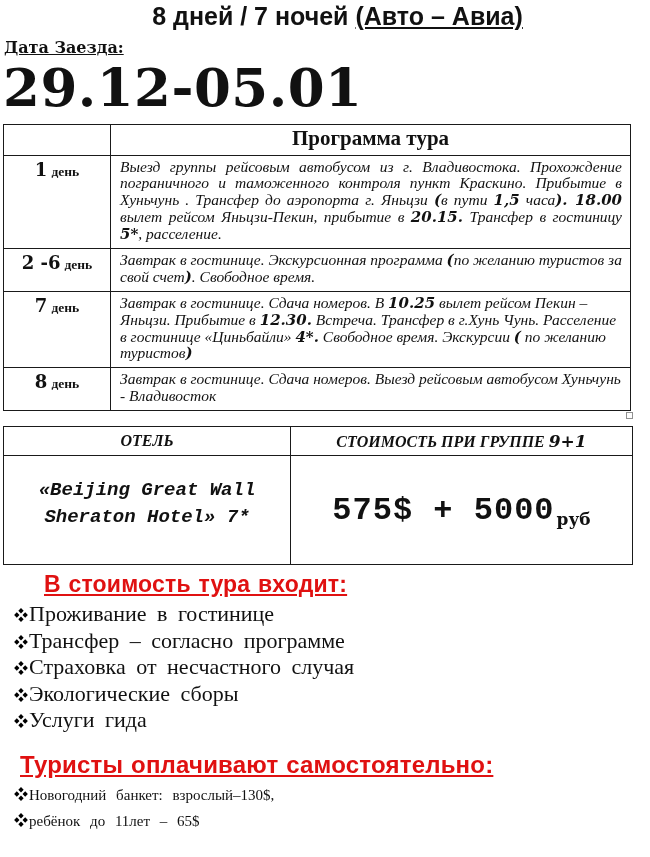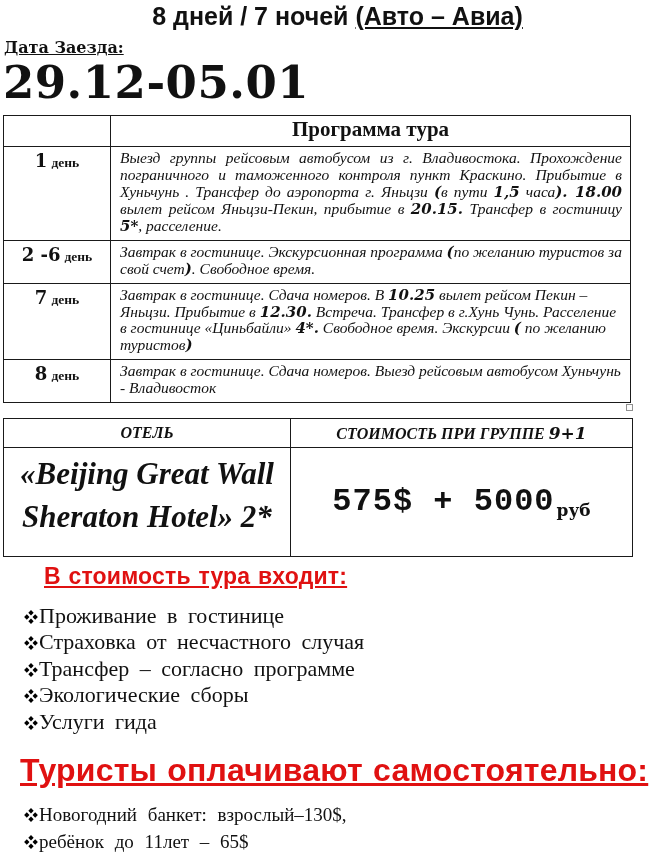--- a/index.html
+++ b/index.html
@@ -12,21 +12,21 @@
   .title{
     font-family:"Liberation Sans",sans-serif;font-weight:bold;font-size:25px;
     text-align:center;margin-top:3px;line-height:1.1;margin-left:25px;
   }
   .title .u{text-decoration:underline;}
   .date-label{
     font-family:"DejaVu Serif",serif;font-weight:bold;font-size:16px;
     text-decoration:underline;margin:7px 0 0 4px;
   }
   .date-value{
-    font-family:"DejaVu Serif",serif;font-weight:bold;font-size:45px;
+    font-family:"DejaVu Serif",serif;font-weight:bold;font-size:53px;
     line-height:1.02;margin:3px 0 10px 3px;letter-spacing:0.5px;
   }
   
   .twrap{position:relative;margin:0 19px 0 3px;}
   table{border-collapse:collapse;width:100%;table-layout:fixed;}
   .program td,.program th{border:1.6px solid var(--line);}
   .program th{font-weight:bold;font-size:21px;text-align:center;padding:1px 0 4px;}
   .program th.blank{width:107px;}
   td.day{text-align:center;vertical-align:top;padding-top:3px;margin-top:24px;}
   .dnum{font-family:"DejaVu Serif",serif;font-weight:bold;font-size:18px;}
@@ -43,40 +43,40 @@
   }
   
   .twrap2{margin:15px 17px 0 3px;}
   .price td{border:1.8px solid var(--line);}
   .price col.c1{width:287px;}
   .p-head{
     font-style:italic;font-weight:bold;font-size:16px;text-align:center;padding:4px 0;
   }
   .p-head .fat{font-family:"DejaVu Serif",serif;font-size:17px;}
   td.hotel{
-    font-family:Liberation Serif, serif;font-weight:bold;font-style:italic;
-    font-size:31px;text-align:center;line-height:1.4;height:93px;
+    font-family:Liberation Mono, monospace;font-weight:bold;font-style:italic;
+    font-size:19px;text-align:center;line-height:1.4;height:93px;
     vertical-align:middle;padding-bottom:14px;
   }
   td.cost{text-align:center;vertical-align:middle;}
   .big{font-family:Liberation Mono, monospace;font-weight:bold;font-size:32px;letter-spacing:1px;}
   .cur{
     font-family:"DejaVu Serif",serif;font-weight:bold;font-size:17px;
     display:inline-block;transform:translateY(6px);margin-left:2px;
   }
   
   .red-head{
     font-family:"Liberation Sans",sans-serif;font-weight:bold;font-size:23px;
     color:var(--red);text-decoration:underline;margin:6px 7px 3px 44px;
     letter-spacing:0.2px;word-spacing:1px;
   }
-  .red-head.two{margin:17px 0 3px 20px;font-size:32px;}
-  ul.blist{list-style:none;margin:13px;padding:0 0 0 11px;}
+  .red-head.two{margin:17px 0 3px 20px;font-size:24px;}
+  ul.blist{list-style:none;margin:3px;padding:0 0 0 11px;}
   ul.blist li{font-size:22px;line-height:26.5px;word-spacing:5px;white-space:nowrap;}
-  ul.blist.pay li{font-size:19px;word-spacing:6px;}
+  ul.blist.pay li{font-size:15px;word-spacing:6px;}
   .blt svg{width:14px;height:14px;vertical-align:-1px;margin-right:1px;}
 </style>
 </head>
 <body>
 
 <div class="title"><span>8 дней / 7 ночей </span><span class="u">(Авто – Авиа)</span></div>
 
 <div class="date-label">Дата Заезда:</div>
 <div class="date-value">29.12-05.01</div>
 
@@ -124,43 +124,43 @@
         <col>
       </colgroup>
     <tbody>
         <tr>
       <td class="p-head">ОТЕЛЬ</td>
       <td class="p-head"><span>СТОИМОСТЬ ПРИ ГРУППЕ </span><span class="fat">9+1</span></td>
     </tr>
     <tr>
       <td class="hotel">
         <div>«Beijing Great Wall</div>
-        <div>Sheraton Hotel» 2*</div>
+        <div>Sheraton Hotel» 7*</div>
       </td>
       <td class="cost">
         <span class="big">575$ + 5000</span><span class="cur">руб</span>
       </td>
     </tr>
   </tbody>
     </table>
 </div>
 
 <div class="red-head">В стоимость тура входит:</div>
 <ul class="blist" id="inc-list">
   <li><span class="blt"><svg viewBox="0 0 12 12" aria-hidden="true">
           <path fill="#000" d="M6 0.1 L8.3 2.4 L6 4.7 L3.7 2.4 Z M2.4 3.7 L4.7 6 L2.4 8.3 L0.1 6 Z M9.6 3.7 L11.9 6 L9.6 8.3 L7.3 6 Z M6 7.3 L8.3 9.6 L6 11.9 L3.7 9.6 Z"></path>
         </svg></span><span class="li-text">Проживание в гостинице</span></li>
 
   <li><span class="blt"><svg viewBox="0 0 12 12" aria-hidden="true">
           <path fill="#000" d="M6 0.1 L8.3 2.4 L6 4.7 L3.7 2.4 Z M2.4 3.7 L4.7 6 L2.4 8.3 L0.1 6 Z M9.6 3.7 L11.9 6 L9.6 8.3 L7.3 6 Z M6 7.3 L8.3 9.6 L6 11.9 L3.7 9.6 Z"></path>
-        </svg></span><span class="li-text">Страховка от несчастного случая</span></li>
+        </svg></span><span class="li-text">Трансфер – согласно программе</span></li>
 
   <li><span class="blt"><svg viewBox="0 0 12 12" aria-hidden="true">
           <path fill="#000" d="M6 0.1 L8.3 2.4 L6 4.7 L3.7 2.4 Z M2.4 3.7 L4.7 6 L2.4 8.3 L0.1 6 Z M9.6 3.7 L11.9 6 L9.6 8.3 L7.3 6 Z M6 7.3 L8.3 9.6 L6 11.9 L3.7 9.6 Z"></path>
-        </svg></span><span class="li-text">Трансфер – согласно программе</span></li>
+        </svg></span><span class="li-text">Страховка от несчастного случая</span></li>
 
 
   <li><span class="blt"><svg viewBox="0 0 12 12" aria-hidden="true">
           <path fill="#000" d="M6 0.1 L8.3 2.4 L6 4.7 L3.7 2.4 Z M2.4 3.7 L4.7 6 L2.4 8.3 L0.1 6 Z M9.6 3.7 L11.9 6 L9.6 8.3 L7.3 6 Z M6 7.3 L8.3 9.6 L6 11.9 L3.7 9.6 Z"></path>
         </svg></span><span class="li-text">Экологические сборы</span></li>
 
   <li><span class="blt"><svg viewBox="0 0 12 12" aria-hidden="true">
           <path fill="#000" d="M6 0.1 L8.3 2.4 L6 4.7 L3.7 2.4 Z M2.4 3.7 L4.7 6 L2.4 8.3 L0.1 6 Z M9.6 3.7 L11.9 6 L9.6 8.3 L7.3 6 Z M6 7.3 L8.3 9.6 L6 11.9 L3.7 9.6 Z"></path>
         </svg></span><span class="li-text">Услуги гида</span></li>
 </ul>

